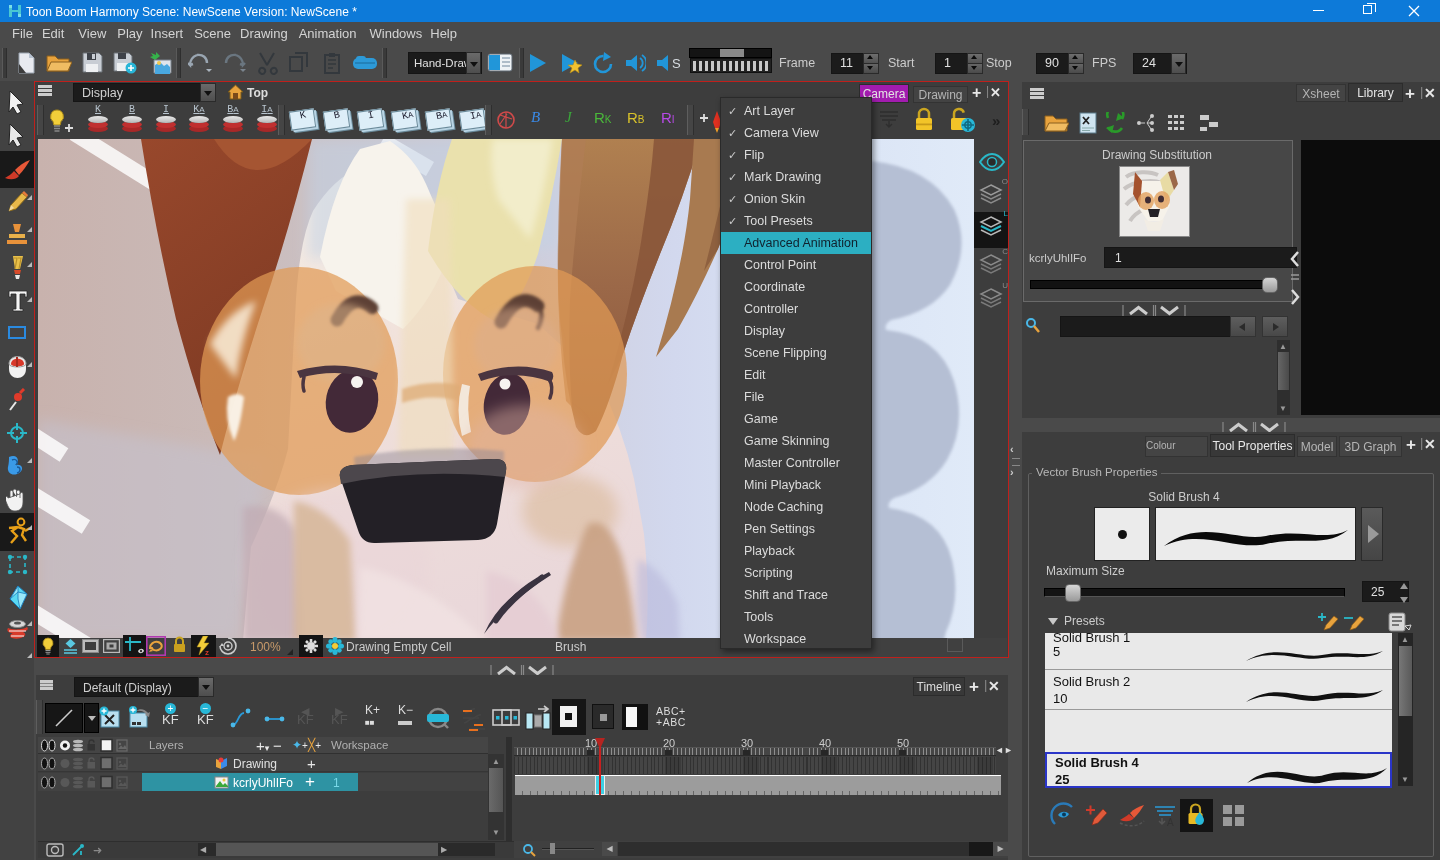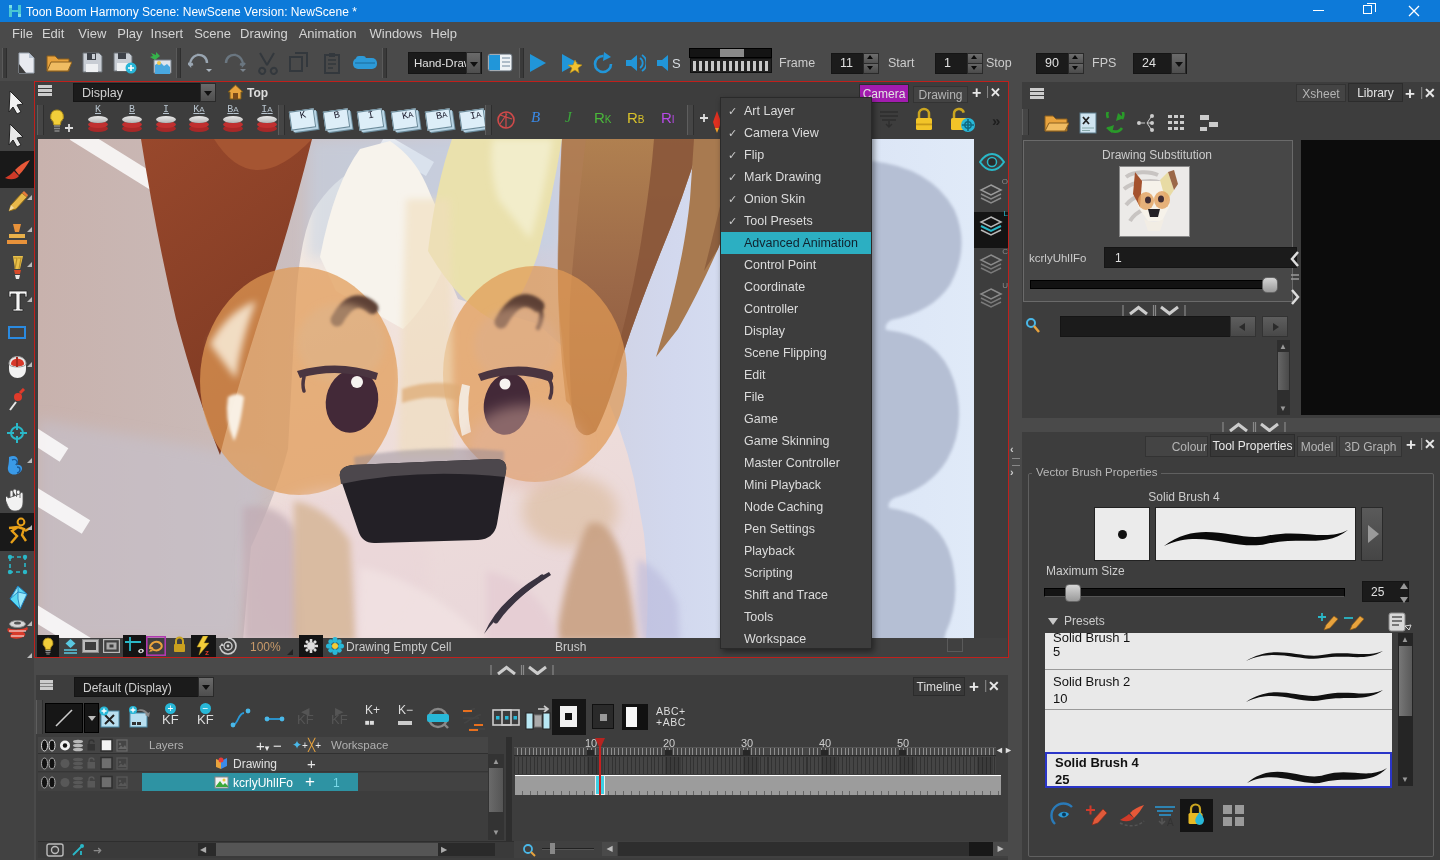--- a/index.html
+++ b/index.html
@@ -692,21 +692,21 @@
         <path d="M8 9l8.5-6.5L25 9" fill="none" stroke="#ccc" stroke-width="3"></path>
         <path d="M39 2l8.5 6.5L56 2" fill="none" stroke="#ccc" stroke-width="3"></path>
       </svg></div>
  <div class="abs" style="left:1222px;top:419px"><svg width="64" height="11" viewBox="0 0 64 11">
         <path d="M1 0v11M63 0v11M31.5 0v11M33.5 0v11" stroke="#888" stroke-width="1.2"></path>
         <path d="M8 9l8.5-6.5L25 9" fill="none" stroke="#ccc" stroke-width="3"></path>
         <path d="M39 2l8.5 6.5L56 2" fill="none" stroke="#ccc" stroke-width="3"></path>
       </svg></div>
 </div>
 <div id="toolprops">
- <div class="abs" style="left:123px;top:4px;width:63px;height:21px;background:#444;border:1px solid #333;color:#b4b4b4;font-size:12px;text-align:right;padding-top:3px">Colour</div>
+ <div class="abs" style="left:123px;top:4px;width:63px;height:21px;background:#444;border:1px solid #333;color:#b4b4b4;font-size:10px;text-align:left;padding-top:3px">Colour</div>
  <div class="abs" style="left:188px;top:2px;width:85px;height:23px;background:#383838;border:1px solid #2c2c2c;color:#e8e8e8;font-size:12px;text-align:center;padding-top:4px">Tool Properties</div>
  <div class="abs" style="left:275px;top:4px;width:40px;height:21px;background:#444;border:1px solid #333;color:#b4b4b4;font-size:12px;text-align:center;padding-top:3px">Model</div>
  <div class="abs" style="left:317px;top:4px;width:63px;height:21px;background:#444;border:1px solid #333;color:#b4b4b4;font-size:12px;text-align:center;padding-top:3px">3D Graph</div>
  <div class="abs" style="left:384px;top:3px;font-size:17px;font-weight:bold;color:#e8e8e8">+</div>
  <div class="abs" style="left:398px;top:3px;font-size:13px;color:#888">|</div>
  <div class="abs" style="left:402px;top:4px;font-size:14px;font-weight:bold;color:#e8e8e8">✕</div>
  <div class="abs" style="left:6px;top:41px;width:406px;height:384px;border:1px solid #606060;border-radius:2px"></div>
  <div class="abs" style="left:10px;top:34px;background:#3d3d3d;padding:0 4px;font-size:11.5px;color:#b8b8b8">Vector Brush Properties</div>
  <div class="abs" style="left:27px;top:58px;width:270px;text-align:center;font-size:12px;color:#ccc">Solid Brush 4</div>
  <div class="abs" style="left:72px;top:75px;width:56px;height:54px;background:#ebebeb;border:1px solid #222">

